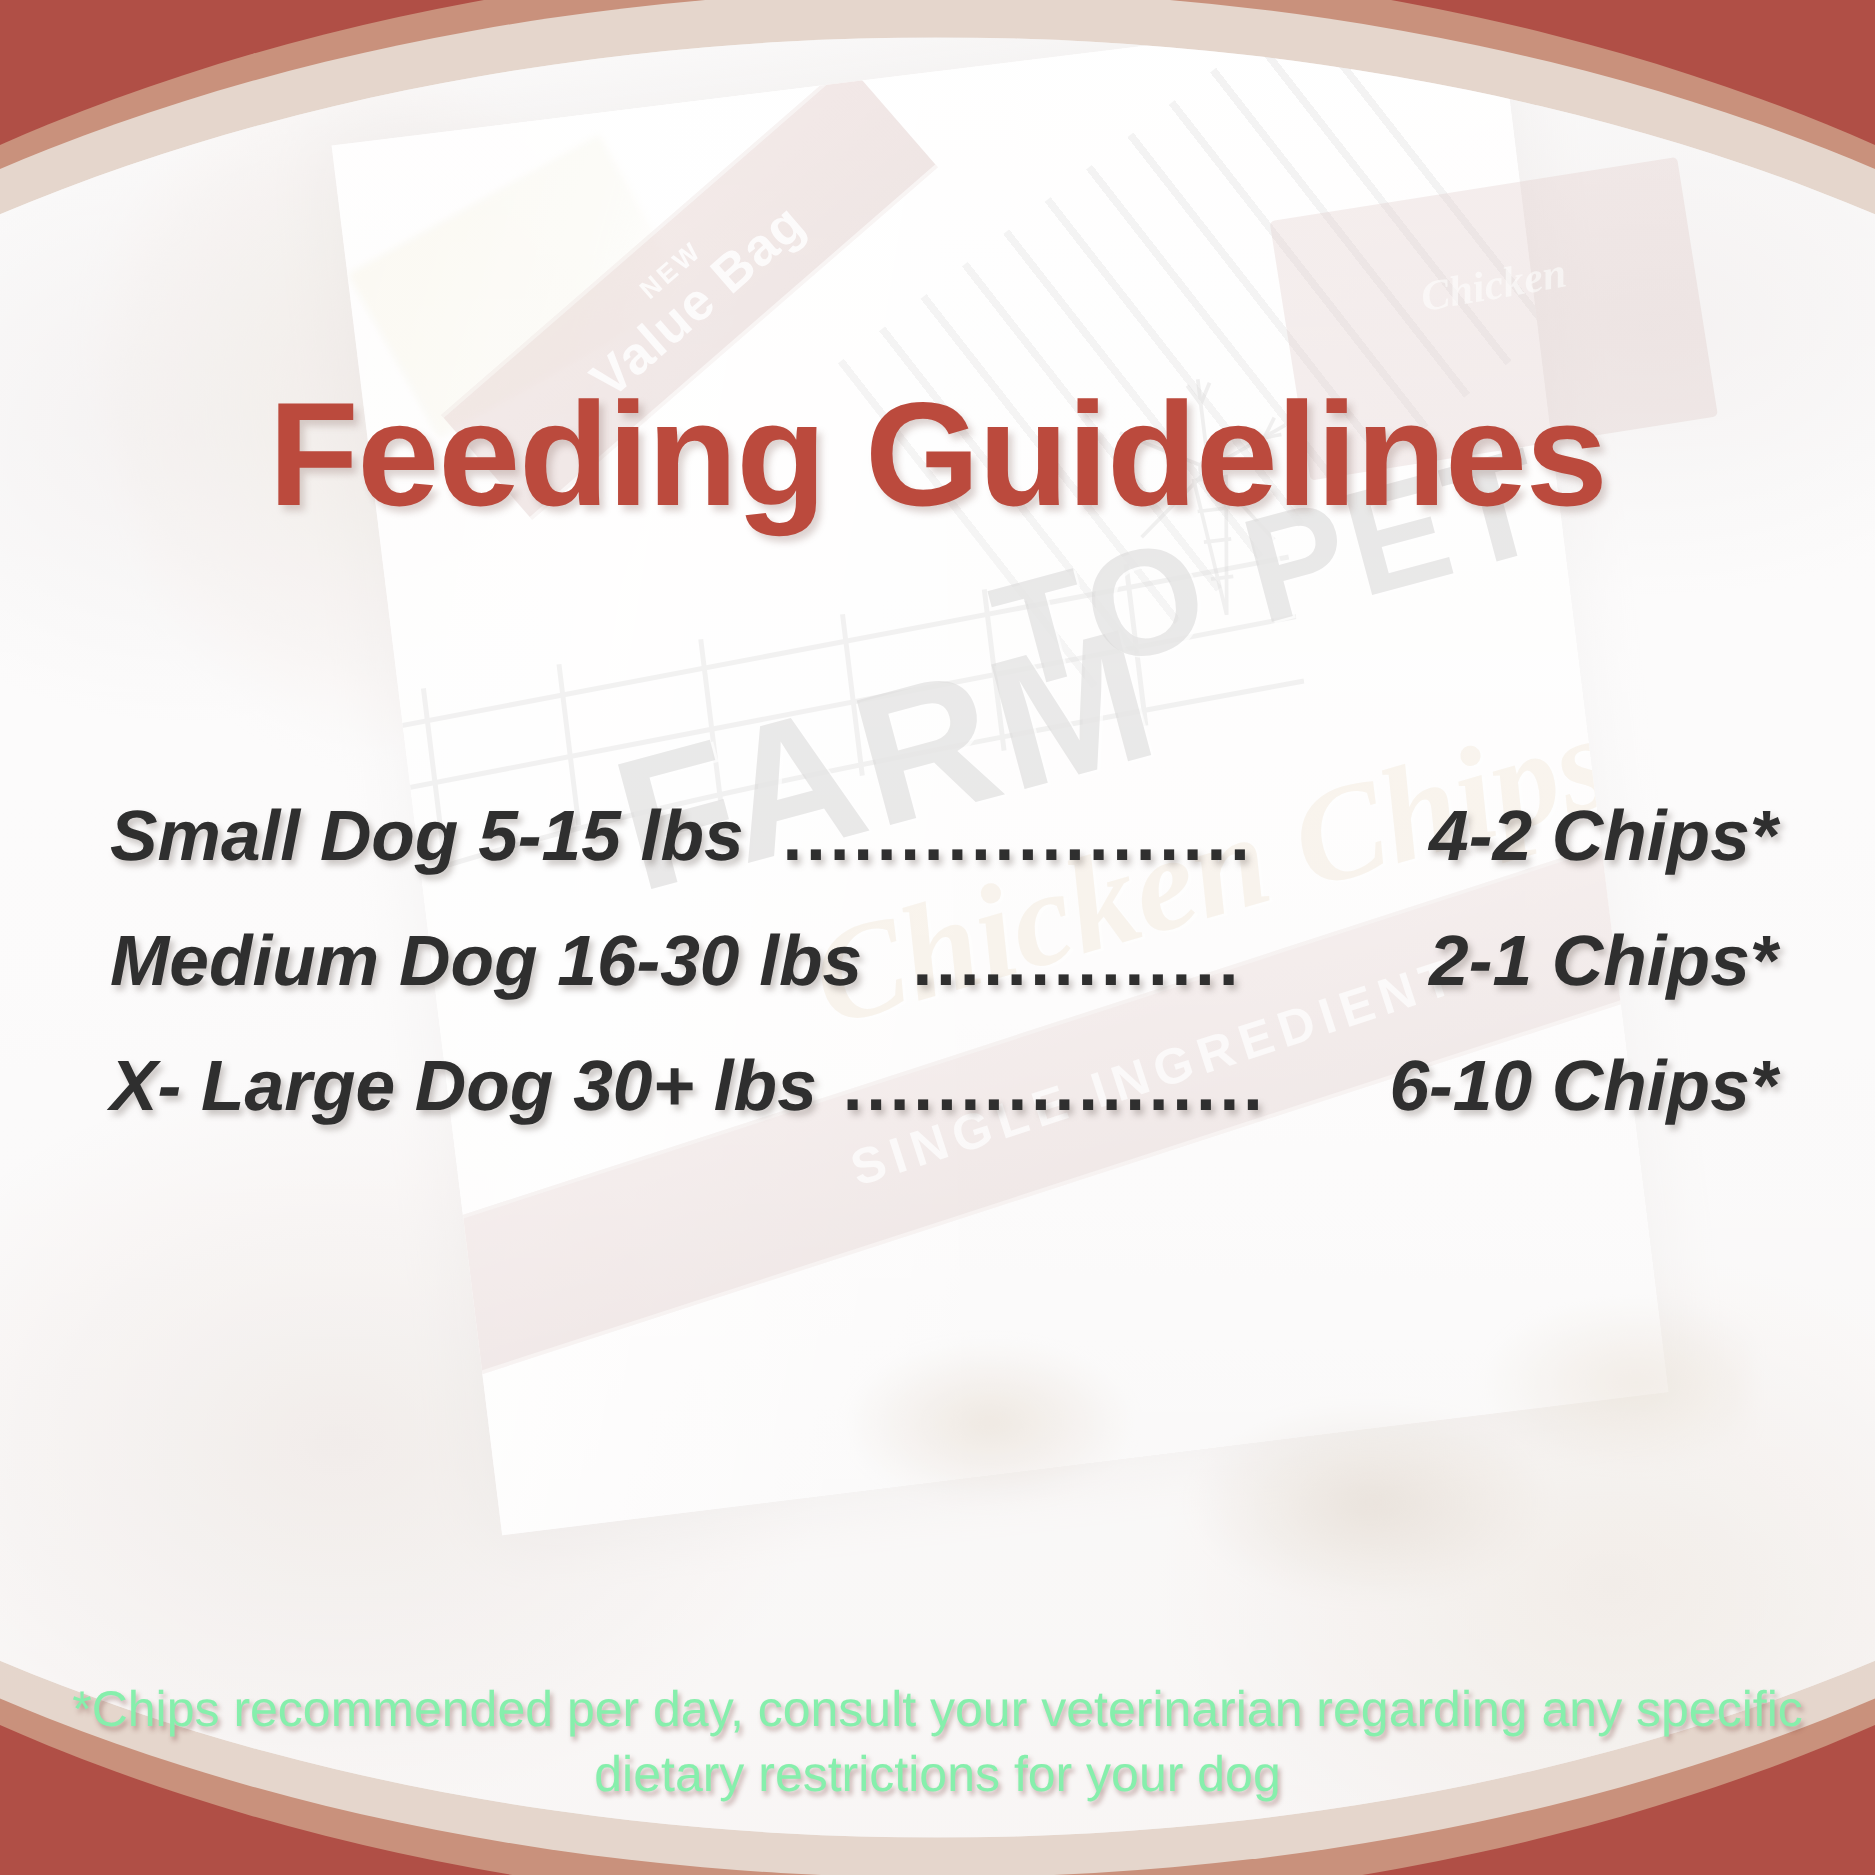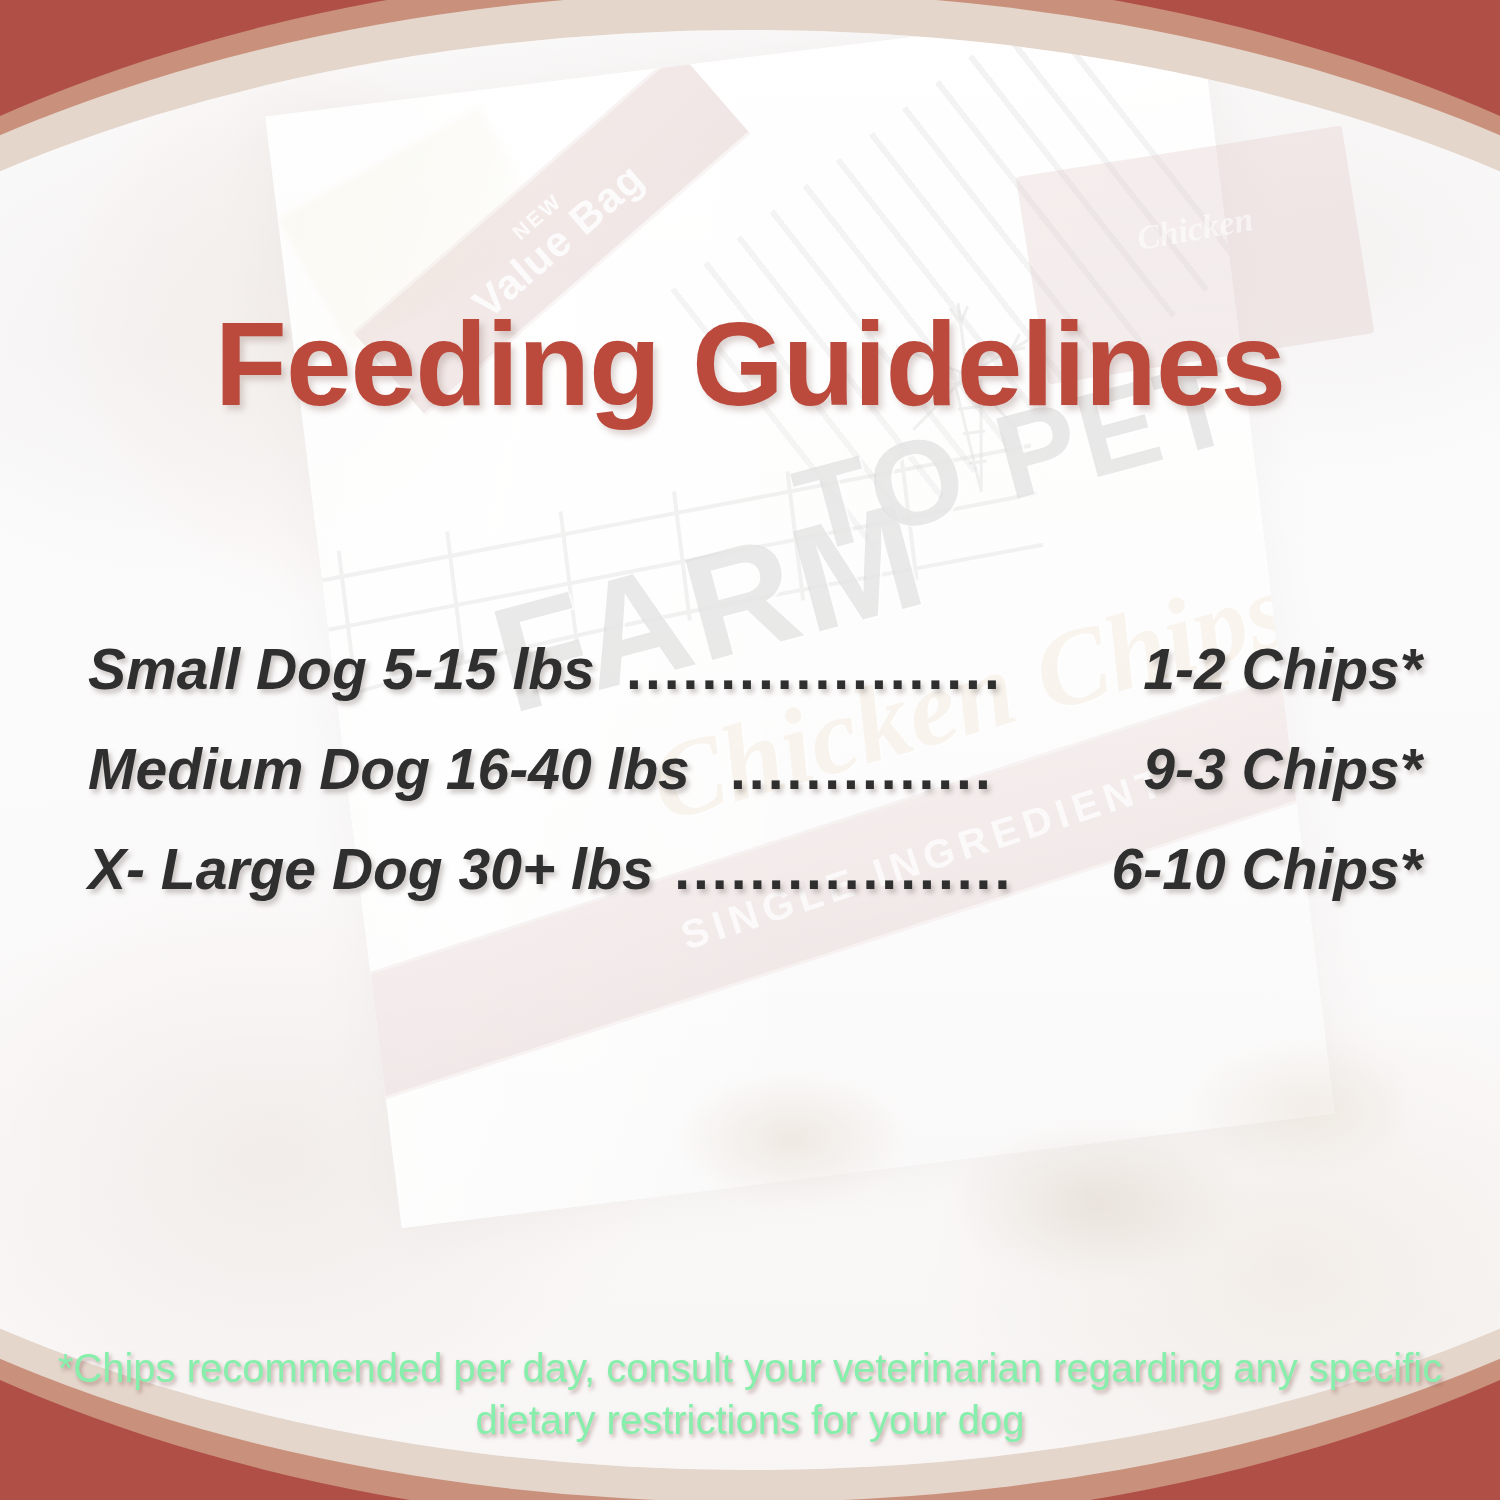--- a/index.html
+++ b/index.html
@@ -299,27 +299,27 @@
 
   <div class="content">
 
     <div class="title">Feeding Guidelines</div>
 
     <div class="table">
 
       <div class="row">
         <span class="row-label">Small Dog 5-15 lbs</span>
         <span class="row-dots">....................</span>
-        <span class="row-value">1-2 Chips*</span>
+        <span class="row-value">4-2 Chips*</span>
       </div>
 
       <div class="row">
-        <span class="row-label">Medium Dog 16-40 lbs</span>
+        <span class="row-label">Medium Dog 16-30 lbs</span>
         <span class="row-dots">..............</span>
-        <span class="row-value">9-3 Chips*</span>
+        <span class="row-value">2-1 Chips*</span>
       </div>
 
 
       <div class="row">
         <span class="row-label">X- Large Dog 30+ lbs</span>
         <span class="row-dots">..................</span>
         <span class="row-value">6-10 Chips*</span>
       </div>
 
     </div>

